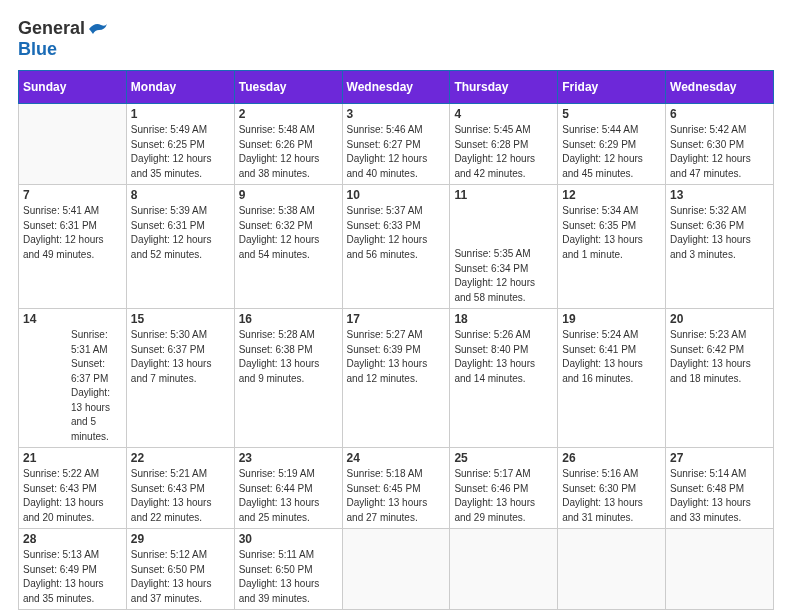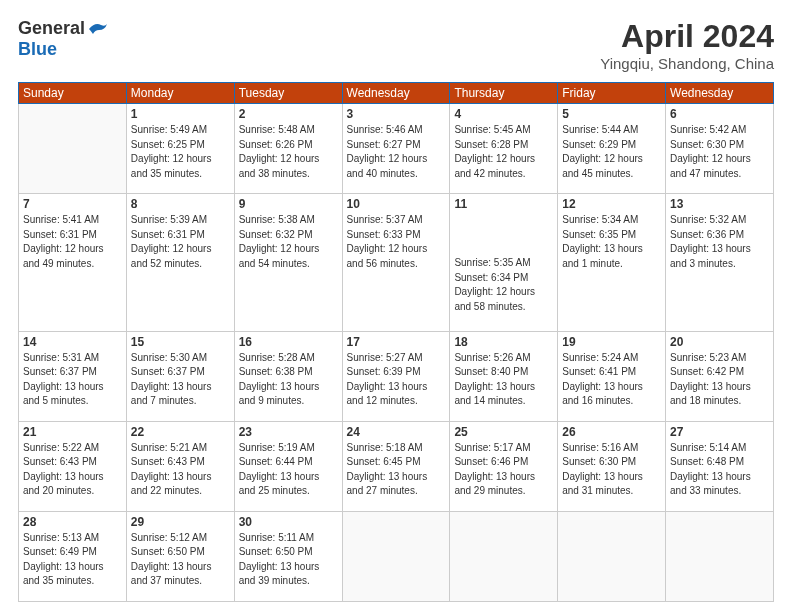--- a/index.html
+++ b/index.html
@@ -55,25 +55,25 @@
       color: #555;
     }
     .calendar {
       flex: 1;
       border: 1px solid #ccc;
       border-collapse: collapse;
       width: 100%;
       table-layout: fixed;
     }
     .calendar th {
-      background-color: #c2410c;
+      background-color: #6d28d9;
       color: #fff;
       font-size: 12px;
-      font-weight: normal;
-      padding: 3px 4px;
+      font-weight: bold;
+      padding: 9px 4px;
       text-align: left;
       border: 1px solid #1a6bb5;
     }
     .calendar td {
       vertical-align: top;
       border: 1px solid #ccc;
       padding: 3px 4px;
       font-size: 9.5px;
       color: #333;
       height: 78px;
@@ -106,24 +106,20 @@
       <div class="logo-text">
         <span class="logo-general">General</span>
         <svg class="logo-bird" viewBox="0 0 22 18">
           <path d="M2,9 Q8,2 14,5 Q18,7 20,4 Q18,10 12,10 Q8,10 6,14 Q4,11 2,9Z" fill="#1a6bb5"></path>
         </svg>
       </div>
       <div style="display:flex;">
         <span class="logo-general" style="color:#1a6bb5;font-weight:bold;font-size:18px;">Blue</span>
       </div>
     </div>
-    <div class="title-block">
-      <div class="main-title">April 2024</div>
-      <div class="subtitle">Yingqiu, Shandong, China</div>
-    </div>
   </div>
 
   <table class="calendar">
     <thead>
       <tr>
       <th>Sunday</th>
           <th>Monday</th>
           <th>Tuesday</th>
           <th>Wednesday</th>
           <th>Thursday</th>
@@ -224,21 +220,21 @@
             <span class="day-num">13</span>
             <div class="day-info" style="white-space: pre-line;">Sunrise: 5:32 AM
 Sunset: 6:36 PM
 Daylight: 13 hours
 and 3 minutes.</div>
           </td>
         </tr>
         <tr>
           <td>
             <span class="day-num">14</span>
-            <div class="day-info" style="white-space: pre-line;">Sunrise: 5:31 AM
+            <div class="day-info" style="white-space: pre-line; margin-left: 48px;">Sunrise: 5:31 AM
 Sunset: 6:37 PM
 Daylight: 13 hours
 and 5 minutes.</div>
           </td>
           <td>
             <span class="day-num">15</span>
             <div class="day-info" style="white-space: pre-line;">Sunrise: 5:30 AM
 Sunset: 6:37 PM
 Daylight: 13 hours
 and 7 minutes.</div>

